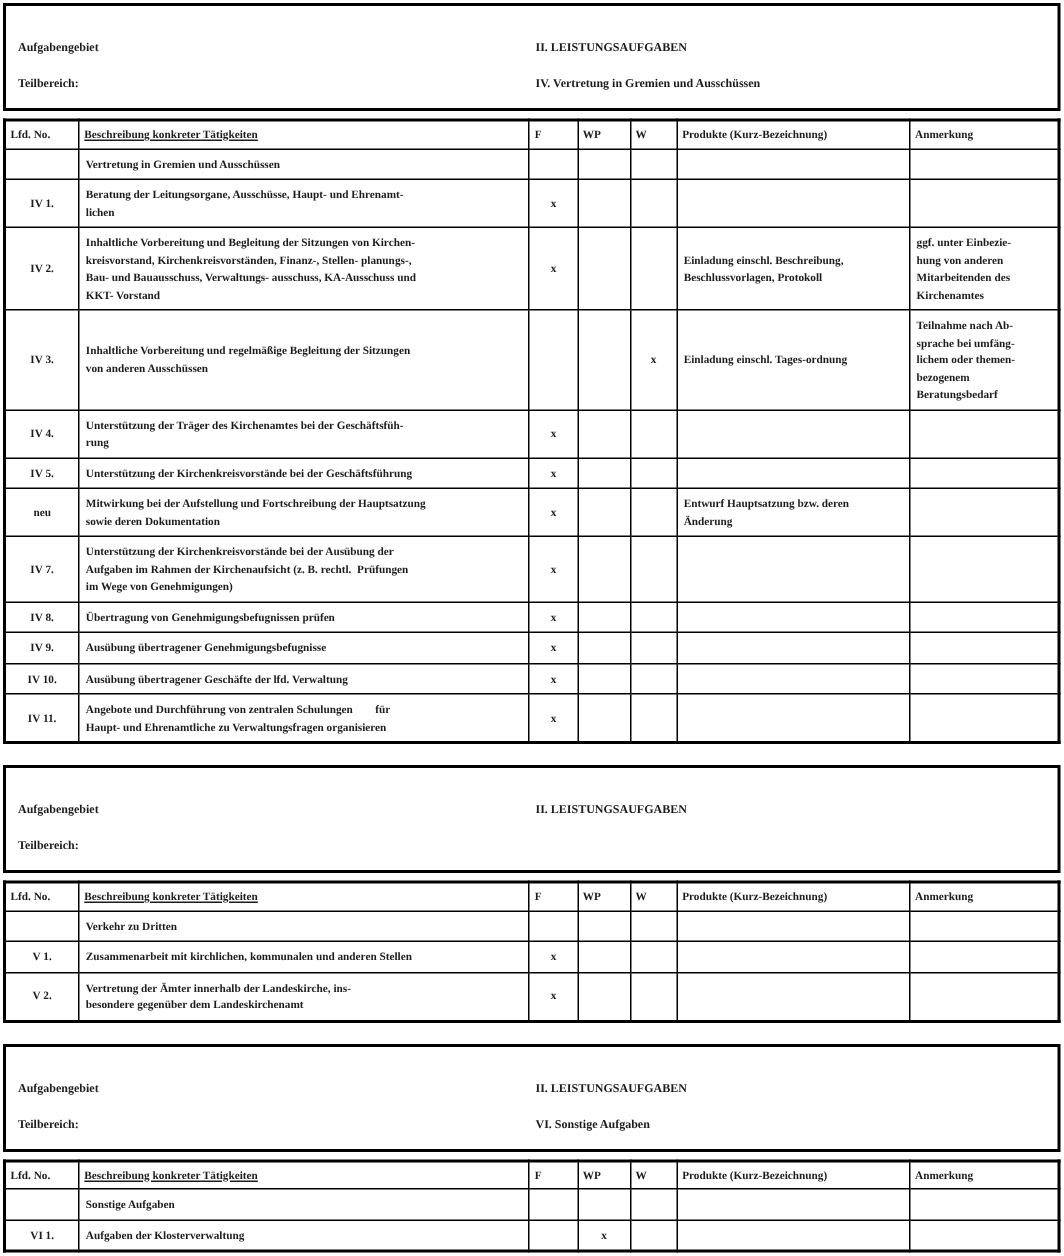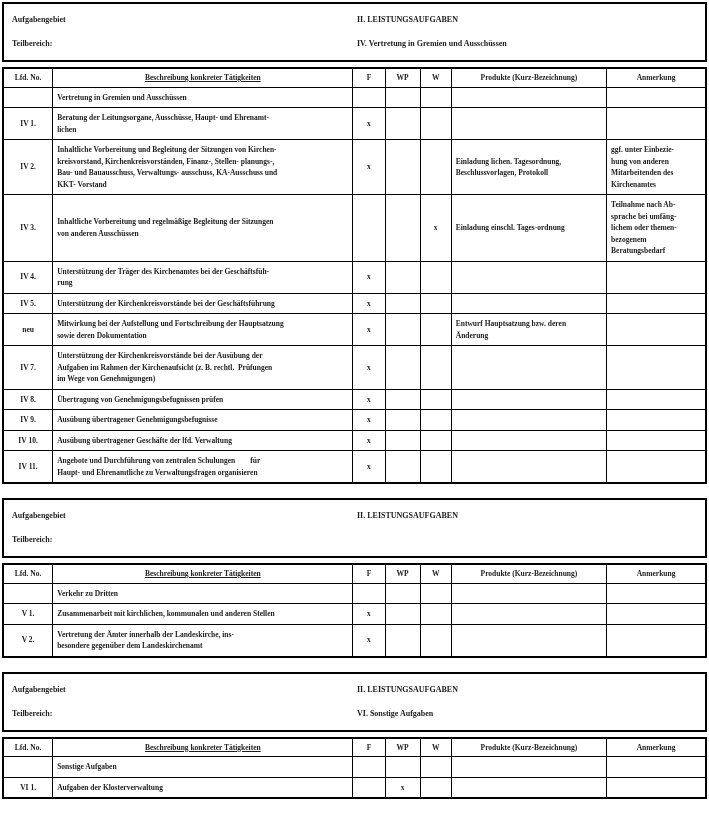--- a/index.html
+++ b/index.html
@@ -7,21 +7,21 @@
     width:709px;height:837px;overflow:hidden;
     font-family:"Liberation Serif","DejaVu Serif",serif;
     font-weight:bold;color:#1c1c1c;
     -webkit-font-smoothing:antialiased;
   }
   .page{padding:2px 2px 0 2px;}
   .section + .section{margin-top:14px;}
   .meta-box{
     border:2px solid #000;
     display:flex;
-    padding:6px 8px 2px 8px;
+    padding:18px 8px 2px 8px;
     box-sizing:border-box;
     width:705px;
   }
   .meta-col-left{width:345px;flex:none;}
   .meta-col-right{flex:1;}
   .meta-line{font-size:8px;line-height:10px;}
   .meta-line.first{margin:5px 0 0 0;}
   .meta-line.second{margin:14px 0 9px 0;}
   table.activities{
     border-collapse:collapse;
@@ -32,21 +32,21 @@
   }
   table.activities th, table.activities td{
     border:1.5px solid #000;
     font-size:7.5px;
     line-height:11.5px;
     padding:4px 4px;
     vertical-align:middle;
     overflow:hidden;
     box-sizing:border-box;
   }
-  table.activities th{text-align:center;padding:3px 3px;}
+  table.activities th{text-align:left;padding:3px 3px;}
   th.c1{text-align:left;text-decoration:underline;}
   .c0{width:48px;text-align:center;}
   .c1{width:290px;text-align:left;white-space:pre-wrap;}
   .c2{width:31px;text-align:center;}
   .c3{width:34px;text-align:center;}
   .c4{width:30px;text-align:center;}
   .c5{width:150px;text-align:left;white-space:pre-wrap;}
   .c6{width:96px;text-align:left;white-space:pre-wrap;}
 </style>
 </head>
@@ -99,21 +99,21 @@
           </tr>
           <tr>
             <td class="c0">IV 2.</td>
             <td class="c1">Inhaltliche Vorbereitung und Begleitung der Sitzungen von Kirchen-
 kreisvorstand, Kirchenkreisvorständen, Finanz-, Stellen- planungs-,
 Bau- und Bauausschuss, Verwaltungs- ausschuss, KA-Ausschuss und
 KKT- Vorstand</td>
             <td class="c2">x</td>
             <td class="c3"></td>
             <td class="c4"></td>
-            <td class="c5">Einladung lichen. Tagesordnung,
+            <td class="c5">Einladung einschl. Beschreibung,
 Beschlussvorlagen, Protokoll</td>
             <td class="c6">ggf. unter Einbezie-
 hung von anderen
 Mitarbeitenden des
 Kirchenamtes</td>
           </tr>
           <tr>
             <td class="c0">IV 3.</td>
             <td class="c1">Inhaltliche Vorbereitung und regelmäßige Begleitung der Sitzungen
 von anderen Ausschüssen</td>

